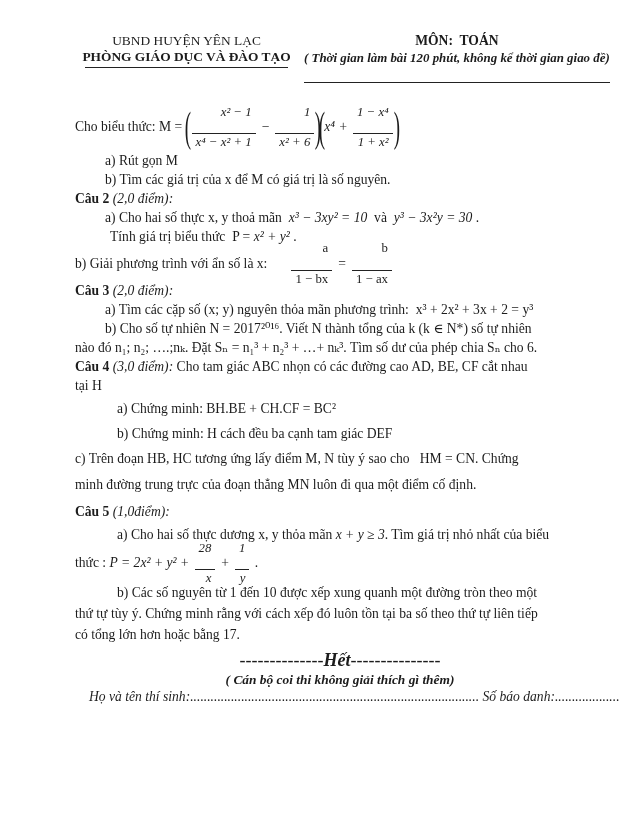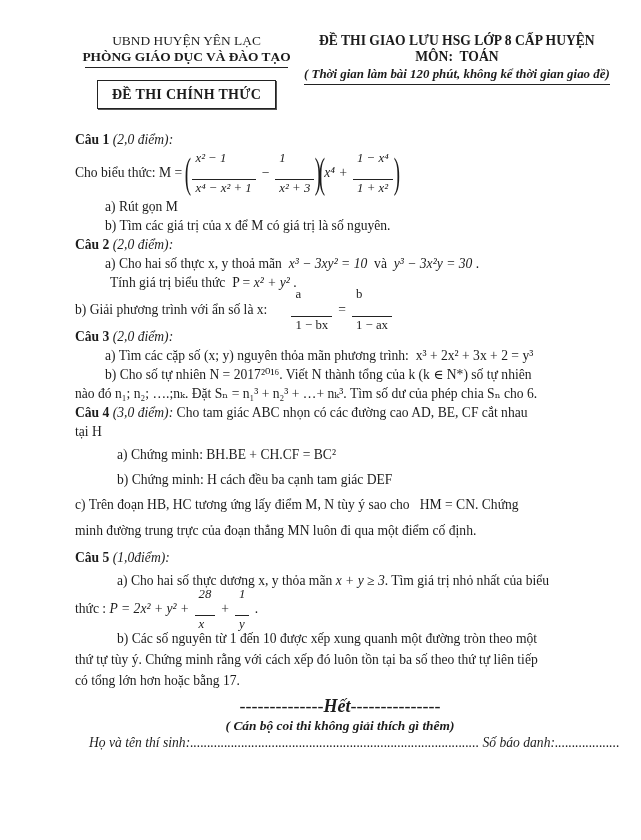--- a/index.html
+++ b/index.html
@@ -22,37 +22,37 @@
     padding:6px 14px 5px; font-weight:bold; font-size:14px; letter-spacing:.3px;
     box-shadow:1px 1px 0 #555;
   }
   .header-right { flex:1; text-align:center; margin-left:10px; }
   .ht1 { font-weight:bold; font-size:13.6px; line-height:16px; }
   .ht2 { font-weight:bold; font-size:13.6px; line-height:16px; }
   .ht3 { font-weight:bold; font-size:13.6px; line-height:16px; white-space:pre; }
   .hnote { margin-top:1px; }
   .hnote span {
     display:inline-block; font-weight:bold; font-style:italic; font-size:12.9px;
-    border-bottom:1.3px solid #222; padding-bottom:2px; white-space:pre;
+    border-bottom:1.3px solid #222; padding-bottom:16px; white-space:pre;
   }
 
   
   .body { margin-top:21px; }
   .line { line-height:19px; min-height:19px; }
   .line span, .line b, .line i { white-space:pre-wrap; }
   .qlabel { font-weight:bold; }
   .qpts { font-style:italic; }
   .math { font-style:italic; }
   .ind1 { margin-left:14px; }
   .ind2 { margin-left:30px; }
   .ind2b { margin-left:35px; }
   .ind3 { margin-left:42px; }
 
   .formula-row { display:flex; align-items:center; white-space:pre; }
-  .frac { display:inline-block; vertical-align:middle; text-align:left; font-size:12.8px; line-height:1.12; margin:0 2px; flex:none; }
+  .frac { display:inline-block; vertical-align:middle; text-align:right; font-size:12.8px; line-height:1.12; margin:0 2px; flex:none; }
   .frac .num { display:block; padding:0 4px 1px; }
   .frac .den { display:block; border-top:1px solid #222; padding:1px 4px 0;margin-top:13px; }
   .paren { font-size:42px; font-weight:300; line-height:46px; display:inline-block; transform:scaleX(.45); margin:0 -5px; flex:none; }
   .op { margin:0 4px; flex:none; }
   .q1-formula { height:46px; margin:1px 0; }
   .q2b-row { height:33px; margin:1px 0; }
   .q2b-gap { display:inline-block; width:22px; }
   .q5-row { height:36px; margin:1px 0; } .mt4{margin-top:4px;} .mt6{margin-top:6px;} .mt7{margin-top:7px;} .mt8{margin-top:8px;}
   .lh21 { line-height:21px; min-height:21px; }
 
@@ -67,45 +67,38 @@
 </head>
 <body>
 
 <div class="page">
 
   <div class="header">
     <div class="header-left">
       <div class="org1">UBND HUYỆN YÊN LẠC</div>
       <div class="org2">PHÒNG GIÁO DỤC VÀ ĐÀO TẠO</div>
       <div class="org-underline"></div>
-      <div>
-        <div class="exam-box">
-          <span>ĐỀ THI CHÍNH THỨC</span>
-        </div>
-      </div>
     </div>
     <div class="header-right">
-      <div class="ht1">ĐỀ THI GIAO LƯU HSG LỚP 8 CẤP HUYỆN</div>
       <div class="ht3">MÔN:  TOÁN</div>
       <div class="hnote">
         <span>( Thời gian làm bài 120 phút, không kể thời gian giao đề)</span>
       </div>
     </div>
   </div>
 
   <div class="body">
 
     <section>
-      <div class="line"><b class="qlabel">Câu 1</b><i class="qpts"> (2,0 điểm):</i></div>
       <div class="formula-row q1-formula ind1">
         <span>Cho biểu thức: M = </span>
         <span class="paren">(</span>
         <span class="frac math"><span class="num">x² − 1</span><span class="den">x⁴ − x² + 1</span></span>
         <span class="op">−</span>
-        <span class="frac math"><span class="num">1</span><span class="den">x² + 3</span></span>
+        <span class="frac math"><span class="num">1</span><span class="den">x² + 6</span></span>
         <span class="paren">)</span>
         <span class="paren">(</span>
         <span class="math">x⁴ + </span>
         <span class="frac math"><span class="num">1 − x⁴</span><span class="den">1 + x²</span></span>
         <span class="paren">)</span>
       </div>
       <div class="line ind2"><span>a) Rút gọn M</span></div>
       <div class="line ind2"><span>b) Tìm các giá trị của x để M có giá trị là số nguyên.</span></div>
     </section>
 

